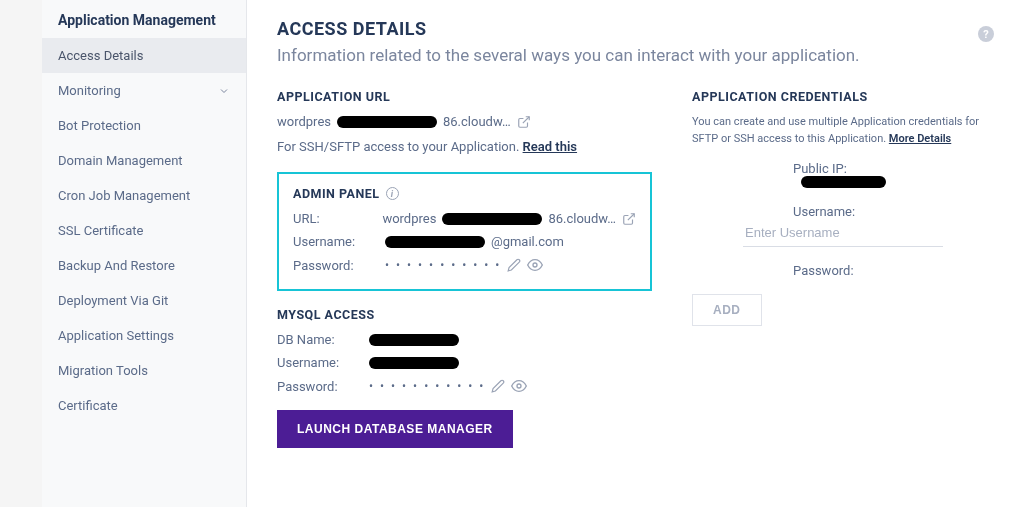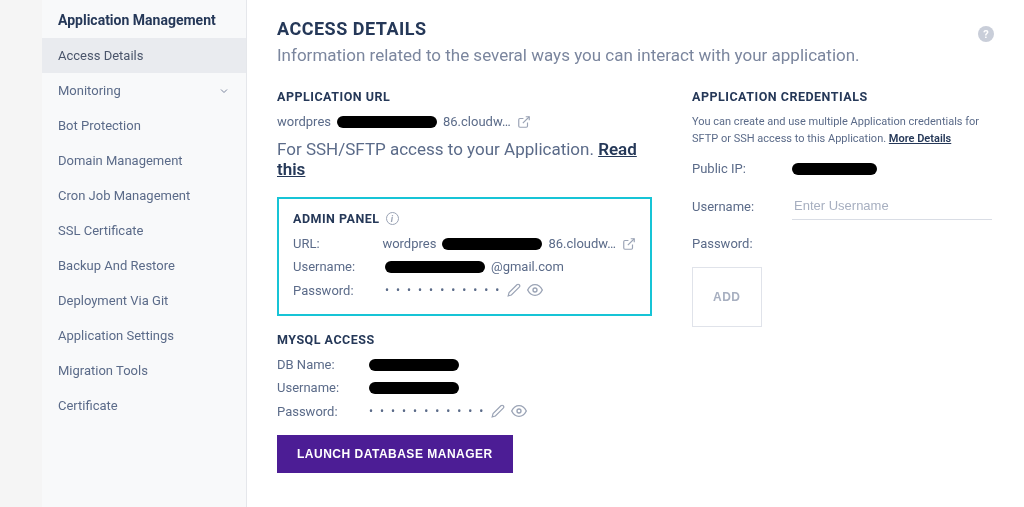--- a/index.html
+++ b/index.html
@@ -116,21 +116,21 @@
     .redact.w80 { width: 85px; }
     .redact.w90 { width: 90px; }
     .redact.w100 { width: 100px; }
     .external-icon {
       width: 14px;
       height: 14px;
       color: #9aa3b5;
     }
     .hint {
       color: #5b6b89;
-      font-size: 17px;
+      font-size: 13px;
       margin-top: 10px;
       margin-bottom: 18px;
     }
     .read-link {
       color: #253858;
       font-weight: 600;
       text-decoration: underline;
       cursor: pointer;
     }
     .admin-box {
@@ -163,37 +163,38 @@
     .cred-desc {
       color: #5b6b89;
       font-size: 11px;
       line-height: 1.5;
       margin-bottom: 14px;
     }
     .cred-row {
       display: flex;
       align-items: center;
       margin-bottom: 16px;
+      flex-direction: column;
     }
     .cred-label { width: 100px; color: #5b6b89; font-size: 13px; }
     .cred-input {
       border: none;
       border-bottom: 1px solid #d9dde5;
       padding: 6px 2px;
       font-size: 13px;
       color: #5b6b89;
       width: 200px;
       outline: none;
     }
     .cred-input::placeholder { color: #a7afc0; }
     .add-btn {
       border: 1px solid #e0e3ea;
       background: #fff;
       color: #a7afc0;
-      padding: 22px 20px;
+      padding: 8px 20px;
       font-size: 12px;
       font-weight: 600;
       letter-spacing: 0.5px;
       cursor: pointer;
     }
     svg { display: block; }
   </style>
 </head>
 <body>
 

